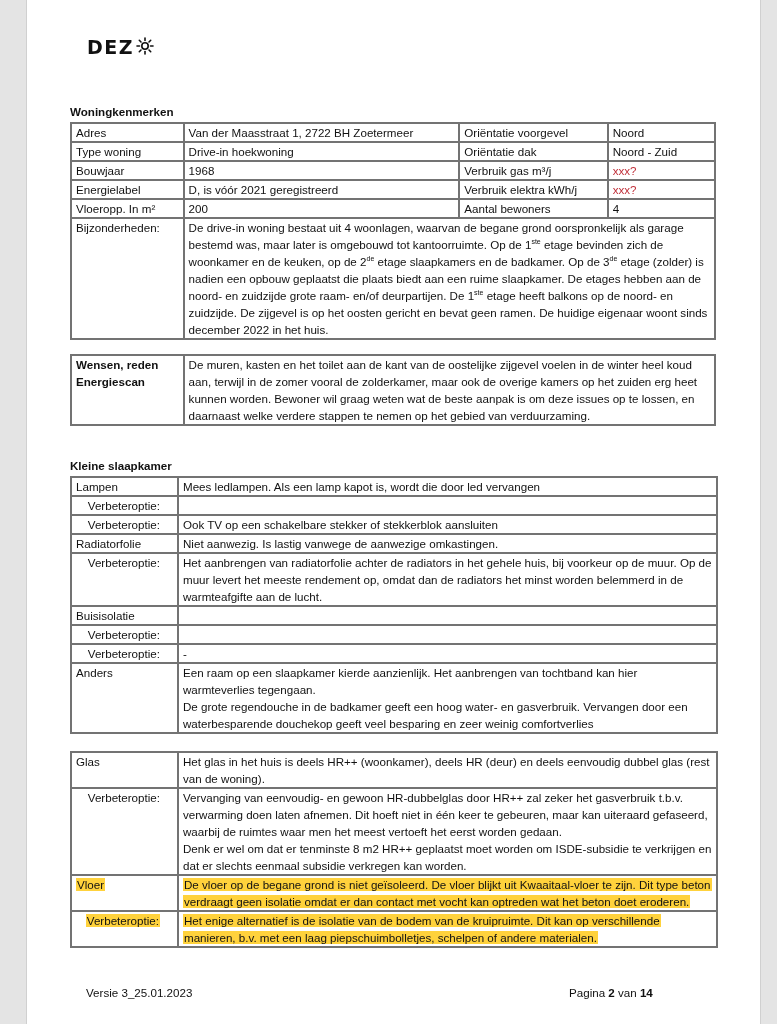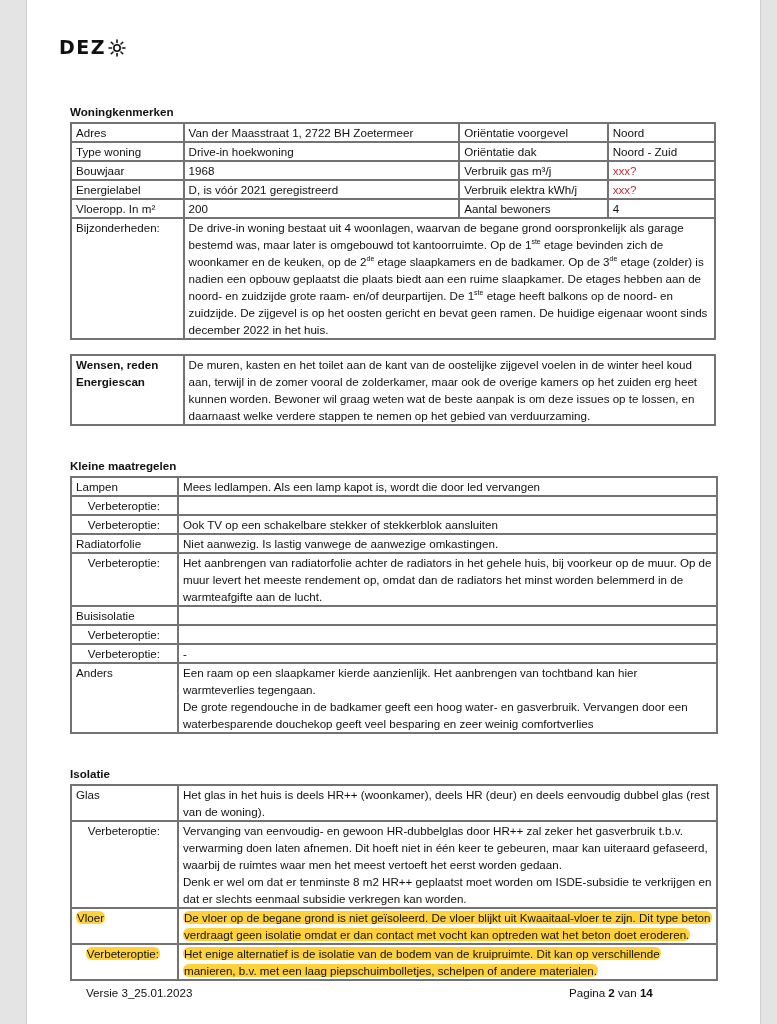--- a/index.html
+++ b/index.html
@@ -7,21 +7,21 @@
       width: 777px; height: 1024px; background: #e4e4e4; overflow: hidden;
       font-family: "Liberation Sans", sans-serif; color: #111;
       position: relative;
     }
     .page {
       position: absolute; left: 27px; top: 0; width: 733px; height: 1024px;
       background: #ffffff;
       box-shadow: 1px 0 0 #d0d0d0, -1px 0 0 #d0d0d0;
     }
     .logo {
-      position: absolute; left: 32px; top: 37px; display: flex; align-items: flex-end;
+      position: absolute; left: 60px; top: 37px; display: flex; align-items: flex-start;
     }
     .logo-text {
       font-family: "DejaVu Sans", sans-serif; font-weight: bold; font-size: 19px;
       letter-spacing: 1.5px; color: #111; line-height: 20px;
     }
     .logo svg { margin-left: 2px; }
     .content {
       position: absolute; left: 43px; top: 89px; width: 646px;
       font-size: 11.6px; line-height: 17px;
     }
@@ -38,21 +38,21 @@
     .c1 { width: 107px; }
     .c2 { width: 262px; }
     .c3 { width: 141px; }
     .c4 { width: 102px; }
     .indent { text-align: right; padding-right: 17px; }
     .red { color: #c0303a; }
     .bold { font-weight: bold; margin-top: 48px; }
     .gap { height: 17px; }
     .gap-sm { height: 14px; }
     .hl {
-      background: #ffd23c; border-radius: 6px;
+      background: #ffd23c; border-radius: 0;
       box-decoration-break: clone; -webkit-box-decoration-break: clone;
       padding: 0 1px;
     }
     sup { font-size: 7px; line-height: 0; }
     .footer {
       position: absolute; top: 986px; left: 45px; width: 600px; font-size: 11.6px;
     }
     .footer-left { position: absolute; left: 14px; }
     .footer-right { position: absolute; left: 497px; white-space: nowrap; }
   </style>
@@ -138,21 +138,21 @@
       <tbody>
           <tr>
         <td class="bold"><span>Wensen, reden</span><br><span>Energiescan</span></td>
         <td colspan="3">De muren, kasten en het toilet aan de kant van de oostelijke zijgevel voelen in de winter heel koud aan, terwijl in de zomer vooral de zolderkamer, maar ook de overige kamers op het zuiden erg heet kunnen worden. Bewoner wil graag weten wat de beste aanpak is om deze issues op te lossen, en daarnaast welke verdere stappen te nemen op het gebied van verduurzaming.</td>
       </tr>
     </tbody>
       </table>
 
     <div class="gap"></div>
 
-    <div class="section-title">Kleine maatregelen</div>
+    <div class="section-title">Kleine slaapkamer</div>
     <table>
       <colgroup>
           <col class="c1">
           <col style="width:539px">
         </colgroup>
       <tbody>
           <tr>
             <td>Lampen</td>
             <td>Mees ledlampen. Als een lamp kapot is, wordt die door led vervangen</td>
           </tr>
@@ -189,21 +189,20 @@
             <td>
               <div>Een raam op een slaapkamer kierde aanzienlijk. Het aanbrengen van tochtband kan hier warmteverlies tegengaan.</div>
               <div>De grote regendouche in de badkamer geeft een hoog water- en gasverbruik. Vervangen door een waterbesparende douchekop geeft veel besparing en zeer weinig comfortverlies</div>
             </td>
           </tr>
     </tbody>
       </table>
 
     <div class="gap"></div>
 
-    <div class="section-title">Isolatie</div>
     <table>
       <colgroup>
           <col class="c1">
           <col style="width:539px">
         </colgroup>
       <tbody>
           <tr>
             <td>Glas</td>
             <td>Het glas in het huis is deels HR++ (woonkamer), deels HR (deur) en deels eenvoudig dubbel glas (rest van de woning).</td>
           </tr>

